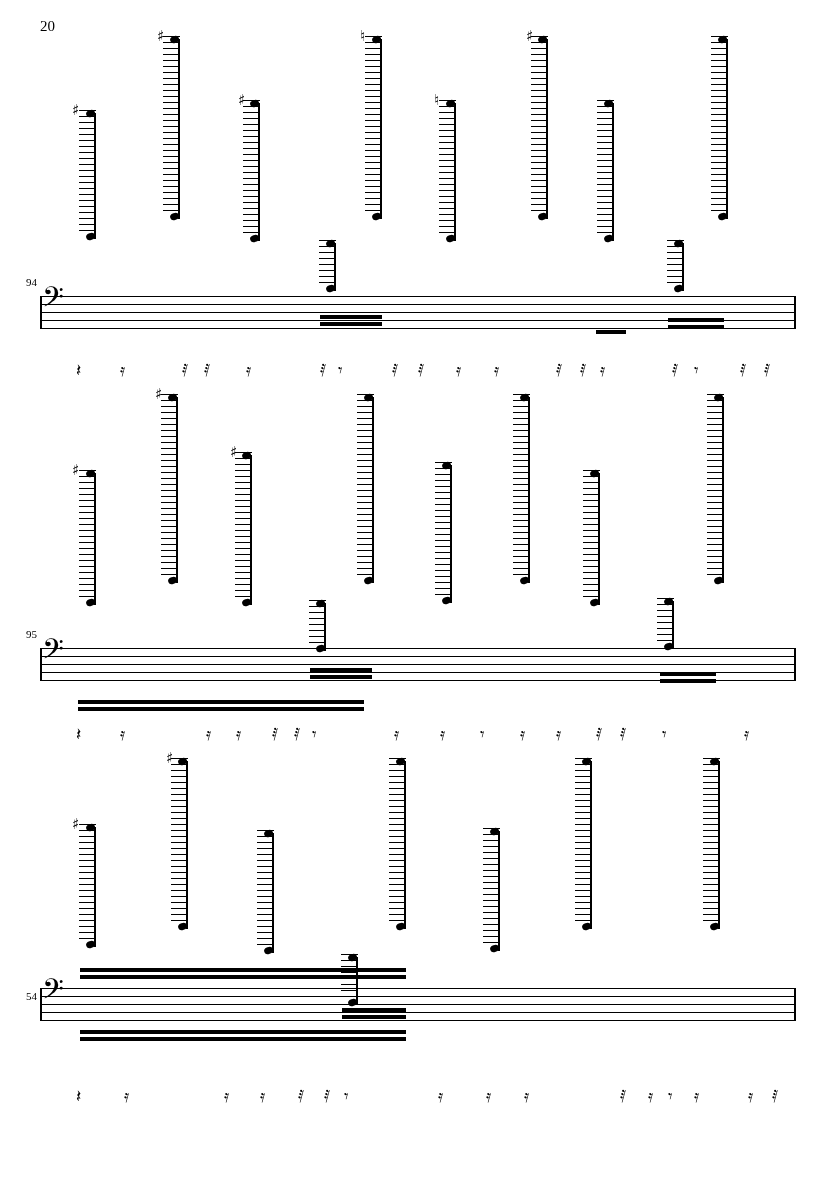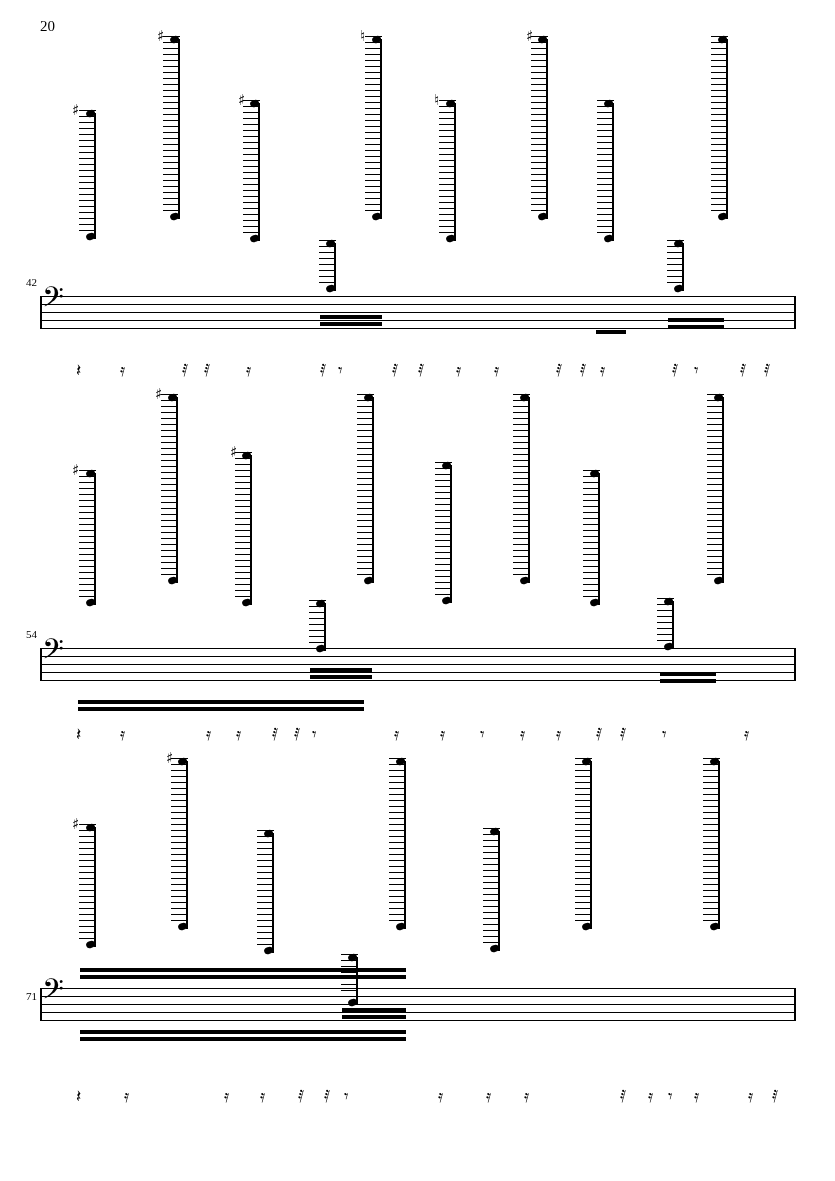--- a/index.html
+++ b/index.html
@@ -117,49 +117,49 @@
   }
 </style>
 </head>
 <body>
 
 <div id="page">
 
   <div class="page-number">20</div>
 
   <div class="system" style="top:0;">
-    <div class="measure-number" style="left:26px; top:276px;">42</div>
+    <div class="measure-number" style="left:26px; top:276px;">94</div>
     <div class="clef" style="left:42px; top:283px;">𝄢</div>
     <div class="staff" style="top:296px;">
       <div class="ln"></div>
       <div class="ln"></div>
       <div class="ln"></div>
       <div class="ln"></div>
       <div class="ln"></div>
     </div>
     <div class="barline" style="left:40px; top:296px;"></div>
     <div class="barline" style="left:794px; top:296px;"></div>
   </div>
 
   <div class="system" style="top:0;">
-    <div class="measure-number" style="left:26px; top:628px;">54</div>
+    <div class="measure-number" style="left:26px; top:628px;">95</div>
     <div class="clef" style="left:42px; top:635px;">𝄢</div>
     <div class="staff" style="top:648px;">
       <div class="ln"></div>
       <div class="ln"></div>
       <div class="ln"></div>
       <div class="ln"></div>
       <div class="ln"></div>
     </div>
     <div class="barline" style="left:40px; top:648px;"></div>
     <div class="barline" style="left:794px; top:648px;"></div>
   </div>
 
   <div class="system" style="top:0;">
-    <div class="measure-number" style="left:26px; top:990px;">71</div>
+    <div class="measure-number" style="left:26px; top:990px;">54</div>
     <div class="clef" style="left:42px; top:975px;">𝄢</div>
     <div class="staff" style="top:988px;">
       <div class="ln"></div>
       <div class="ln"></div>
       <div class="ln"></div>
       <div class="ln"></div>
       <div class="ln"></div>
     </div>
     <div class="barline" style="left:40px; top:988px;"></div>
     <div class="barline" style="left:794px; top:988px;"></div>

